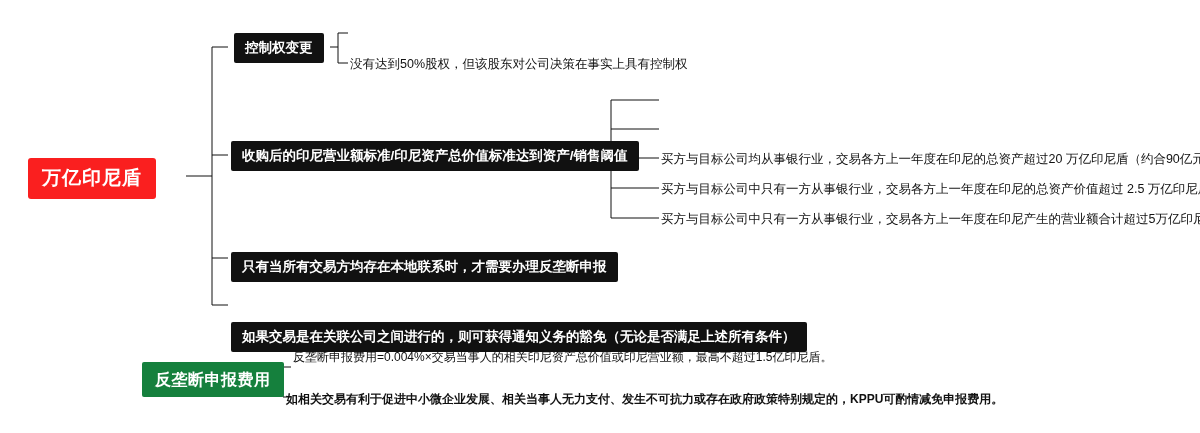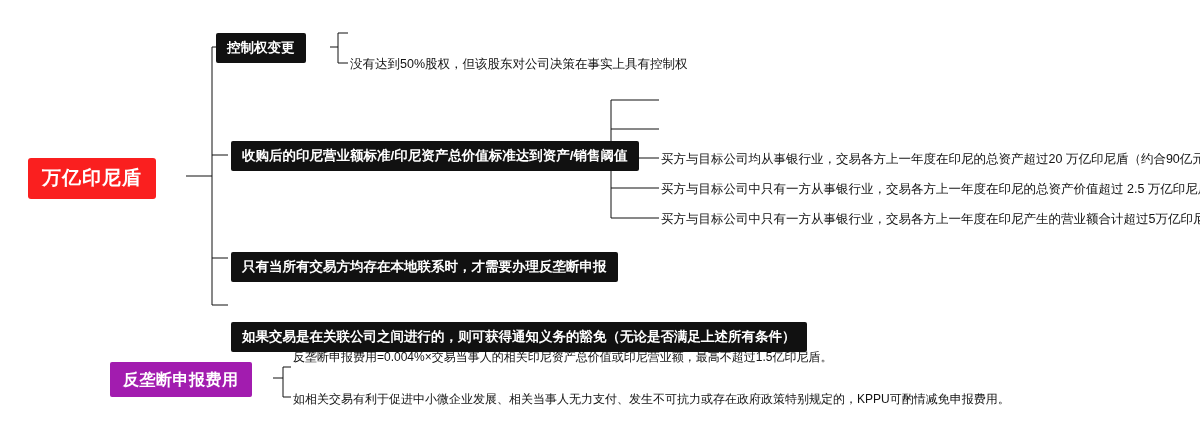--- a/index.html
+++ b/index.html
@@ -43,27 +43,28 @@
   }
   .branch-node {
     background: #111111;
     color: #ffffff;
     font-size: 13.5px;
     font-weight: bold;
     padding: 7px 11px;
     border-radius: 2px;
   }
   .fee-node {
-    background: #a21caf;
+    background: #15803d;
     color: #ffffff;
     font-size: 16px;
     font-weight: bold;
     padding: 8px 13px;
     border-radius: 2px;
     letter-spacing: 0.5px;
+    margin-left: 32px;
   }
   .leaf-node {
     color: #111111;
     font-size: 12.5px;
     font-weight: normal;
     padding: 2px 0;
   }
   .leaf-small {
     font-size: 12px;
   }
@@ -98,29 +99,29 @@
 
       <path d="M273,378 H283"></path>
       <path d="M283,367 V397"></path>
       <path d="M283,367 H291"></path>
       <path d="M283,397 H291"></path>
     </g>
   </svg>
 
   <div class="node root-node" style="left:28px; top:158px;">万亿印尼盾</div>
 
-  <div class="node branch-node" style="left:216px; top:33px;">控制权变更</div>
+  <div class="node branch-node" style="left:234px; top:33px;">控制权变更</div>
   <div class="node leaf-node" style="left:350px; top:55px;">没有达到50%股权，但该股东对公司决策在事实上具有控制权</div>
 
   <div class="node branch-node" style="left:231px; top:141px;text-align:center;">收购后的印尼营业额标准/印尼资产总价值标准达到资产/销售阈值</div>
   <div class="node leaf-node" style="left:661px; top:150px;">买方与目标公司均从事银行业，交易各方上一年度在印尼的总资产超过20 万亿印尼盾（约合90亿元人民币）</div>
   <div class="node leaf-node" style="left:661px; top:180px;">买方与目标公司中只有一方从事银行业，交易各方上一年度在印尼的总资产价值超过 2.5 万亿印尼盾</div>
   <div class="node leaf-node" style="left:661px; top:210px;">买方与目标公司中只有一方从事银行业，交易各方上一年度在印尼产生的营业额合计超过5万亿印尼盾</div>
 
   <div class="node branch-node" style="left:231px; top:244px;margin-top:8px;">只有当所有交易方均存在本地联系时，才需要办理反垄断申报</div>
 
   <div class="node branch-node" style="left:231px; top:291px;margin-top:31px;">如果交易是在关联公司之间进行的，则可获得通知义务的豁免（无论是否满足上述所有条件）</div>
 
   <div class="node fee-node" style="left:110px; top:362px;">反垄断申报费用</div>
   <div class="node leaf-node leaf-small" style="left:293px; top:348px;">反垄断申报费用=0.004%×交易当事人的相关印尼资产总价值或印尼营业额，最高不超过1.5亿印尼盾。</div>
-  <div class="node leaf-node leaf-small" style="left:293px; top:390px;">如相关交易有利于促进中小微企业发展、相关当事人无力支付、发生不可抗力或存在政府政策特别规定的，KPPU可酌情减免申报费用。</div>
+  <div class="node leaf-node leaf-small" style="left:286px; top:390px;font-weight:bold;">如相关交易有利于促进中小微企业发展、相关当事人无力支付、发生不可抗力或存在政府政策特别规定的，KPPU可酌情减免申报费用。</div>
 
 </div>
 
 </body></html>

